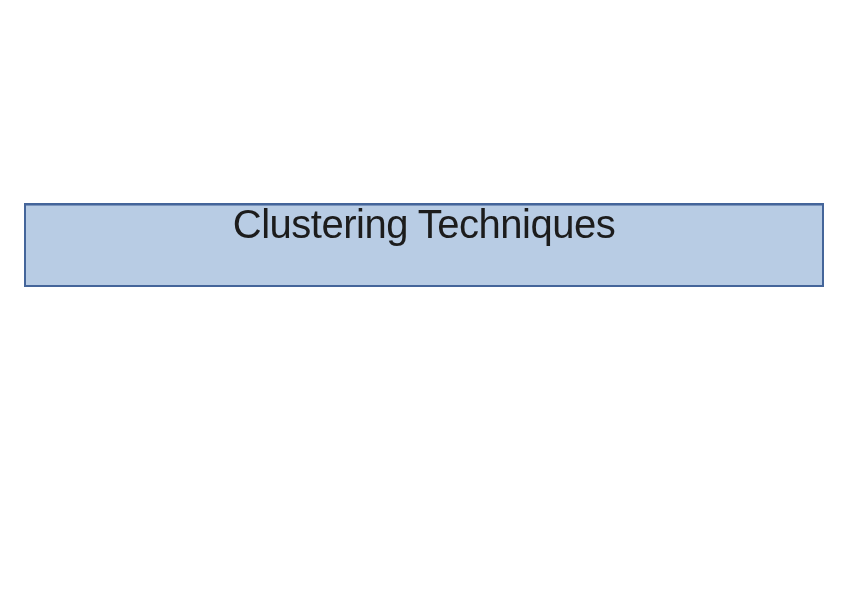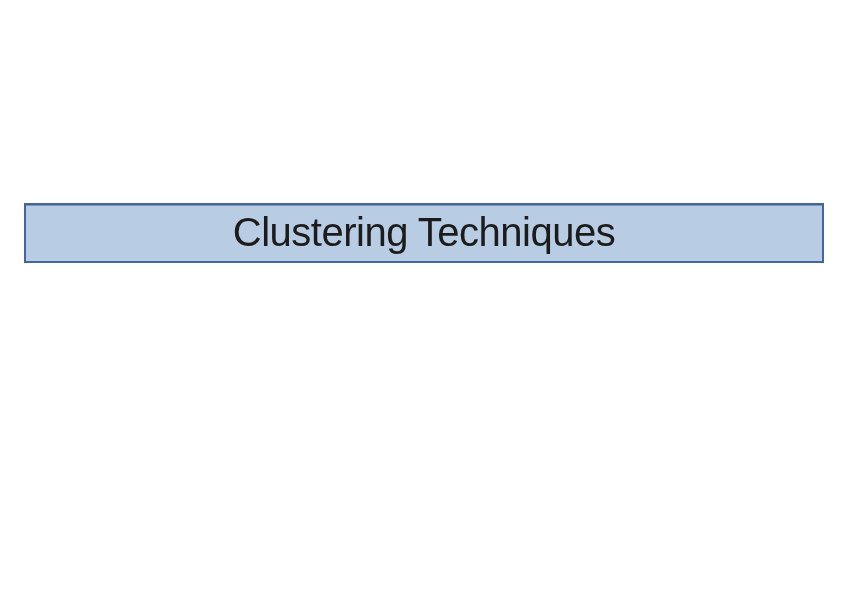--- a/index.html
+++ b/index.html
@@ -17,27 +17,27 @@
     overflow:hidden;
   }
   .slide{
     position:relative;
     width:848px; height:599px;
     background: var(--bg);
   }
   .title-box{
     position:absolute;
     left:24px; top:203px;
-    width:800px; height:60px;
+    width:800px; height:84px;
     background: var(--box-fill);
     border:2px solid var(--box-border);
     
     box-shadow: inset 0 1px 0 var(--box-border-hi);
     display:flex;
-    align-items:center;
+    align-items:flex-start;
     justify-content:center;
   }
   .title-text{
     color: var(--title-color);
     font-size:40px;
     font-weight:400;
     line-height:1;
     letter-spacing:-0.5px;
     white-space:nowrap;
     transform: translateY(-1px);

